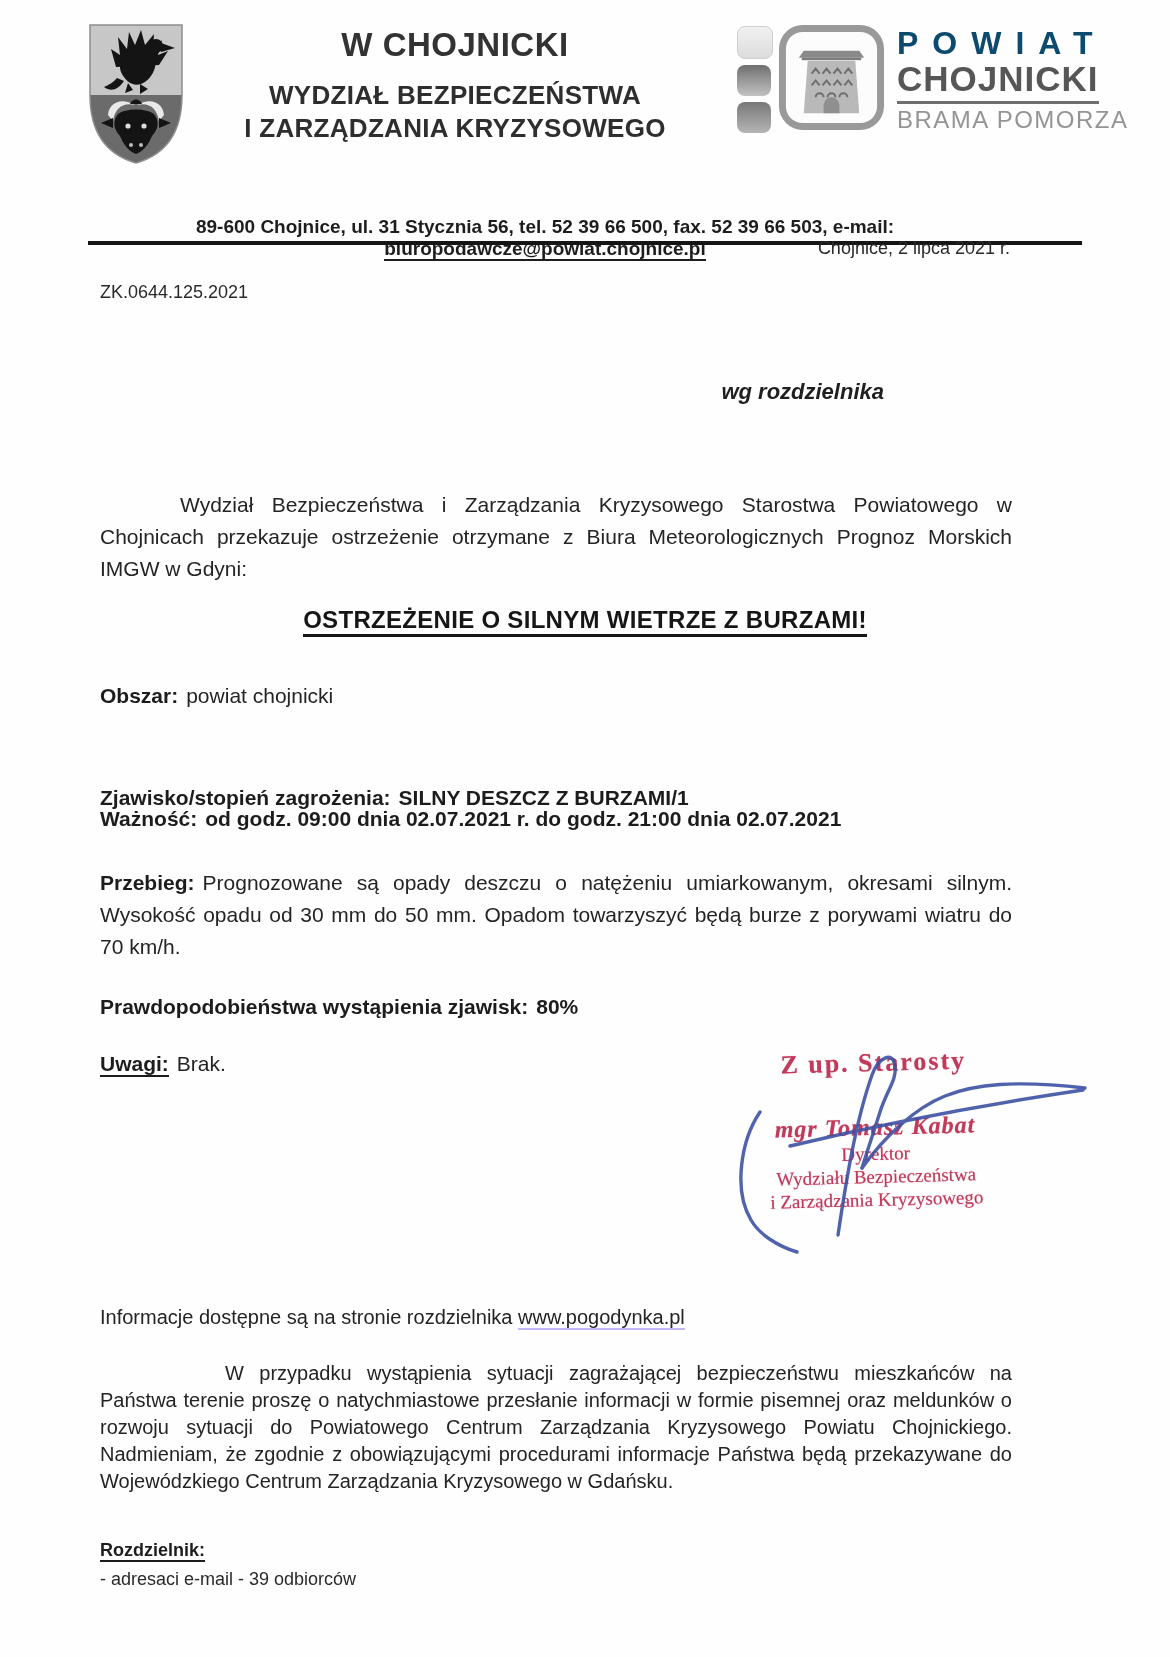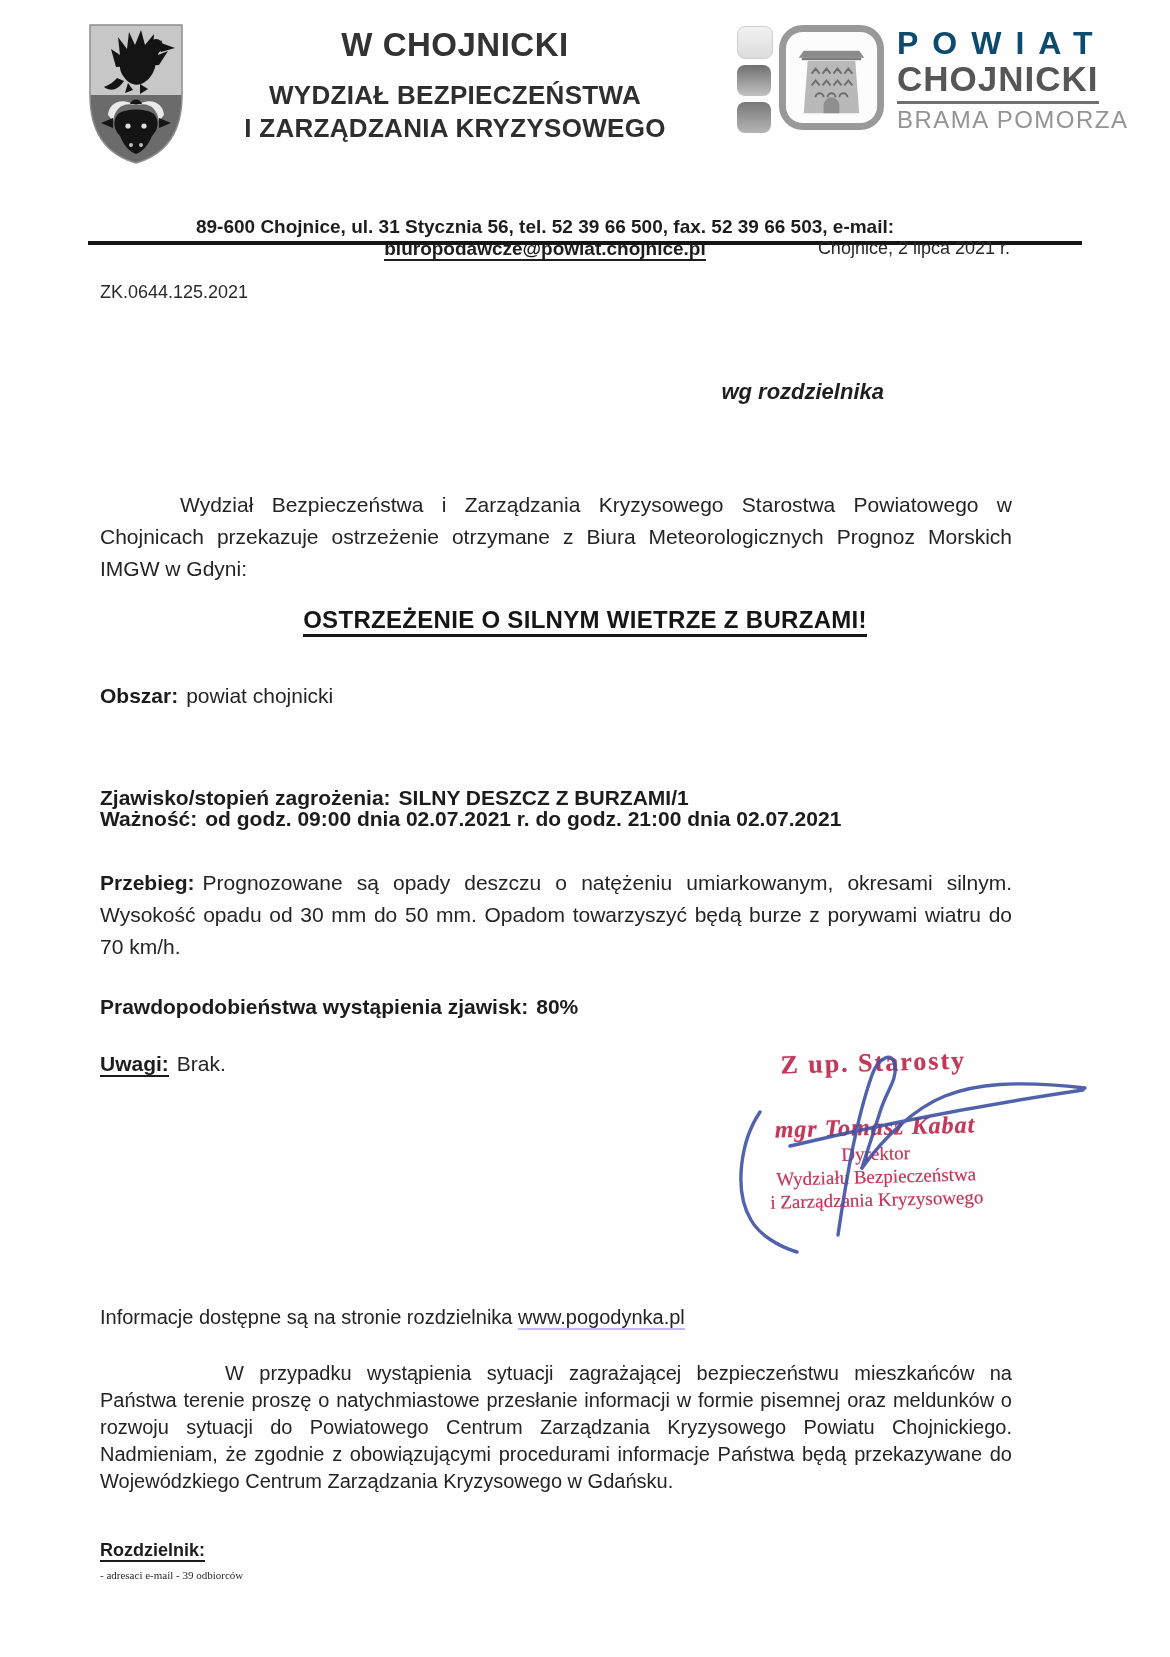--- a/index.html
+++ b/index.html
@@ -72,21 +72,21 @@
   .stamp-l4{font-size:19px;margin-top:1px;}
   .stamp-l5{font-size:19px;margin-top:1px;}
   .sig-svg{left:715px;top:1028px;width:380px;height:230px;}
 
   
   .info-line{left:100px;top:1306px;font-size:20px;color:#242424;}
   .info-link{border-bottom:2px solid #c4b5fd;cursor:pointer;}
   .closing{left:100px;top:1360px;width:912px;font-size:20px;line-height:27px;
            text-align:justify;text-indent:125px;color:#242424;}
   .rozdz-label{left:100px;top:1540px;font-size:18px;font-weight:700;color:#1c1c1c;}
-  .rozdz-item{left:100px;top:1569px;font-size:11px;color:#2a2a2a;font-family:Liberation Serif, serif;}
+  .rozdz-item{left:100px;top:1569px;font-size:18px;color:#2a2a2a;}
 </style>
 </head>
 <body>
 
 <div class="page">
 
   <svg class="abs crest" viewBox="0 0 96 142">
     <defs>
       <clipPath id="shieldClip">
         <path d="M2,2 H94 V72 C94,112 76,132 48,140 C20,132 2,112 2,72 Z"></path>

